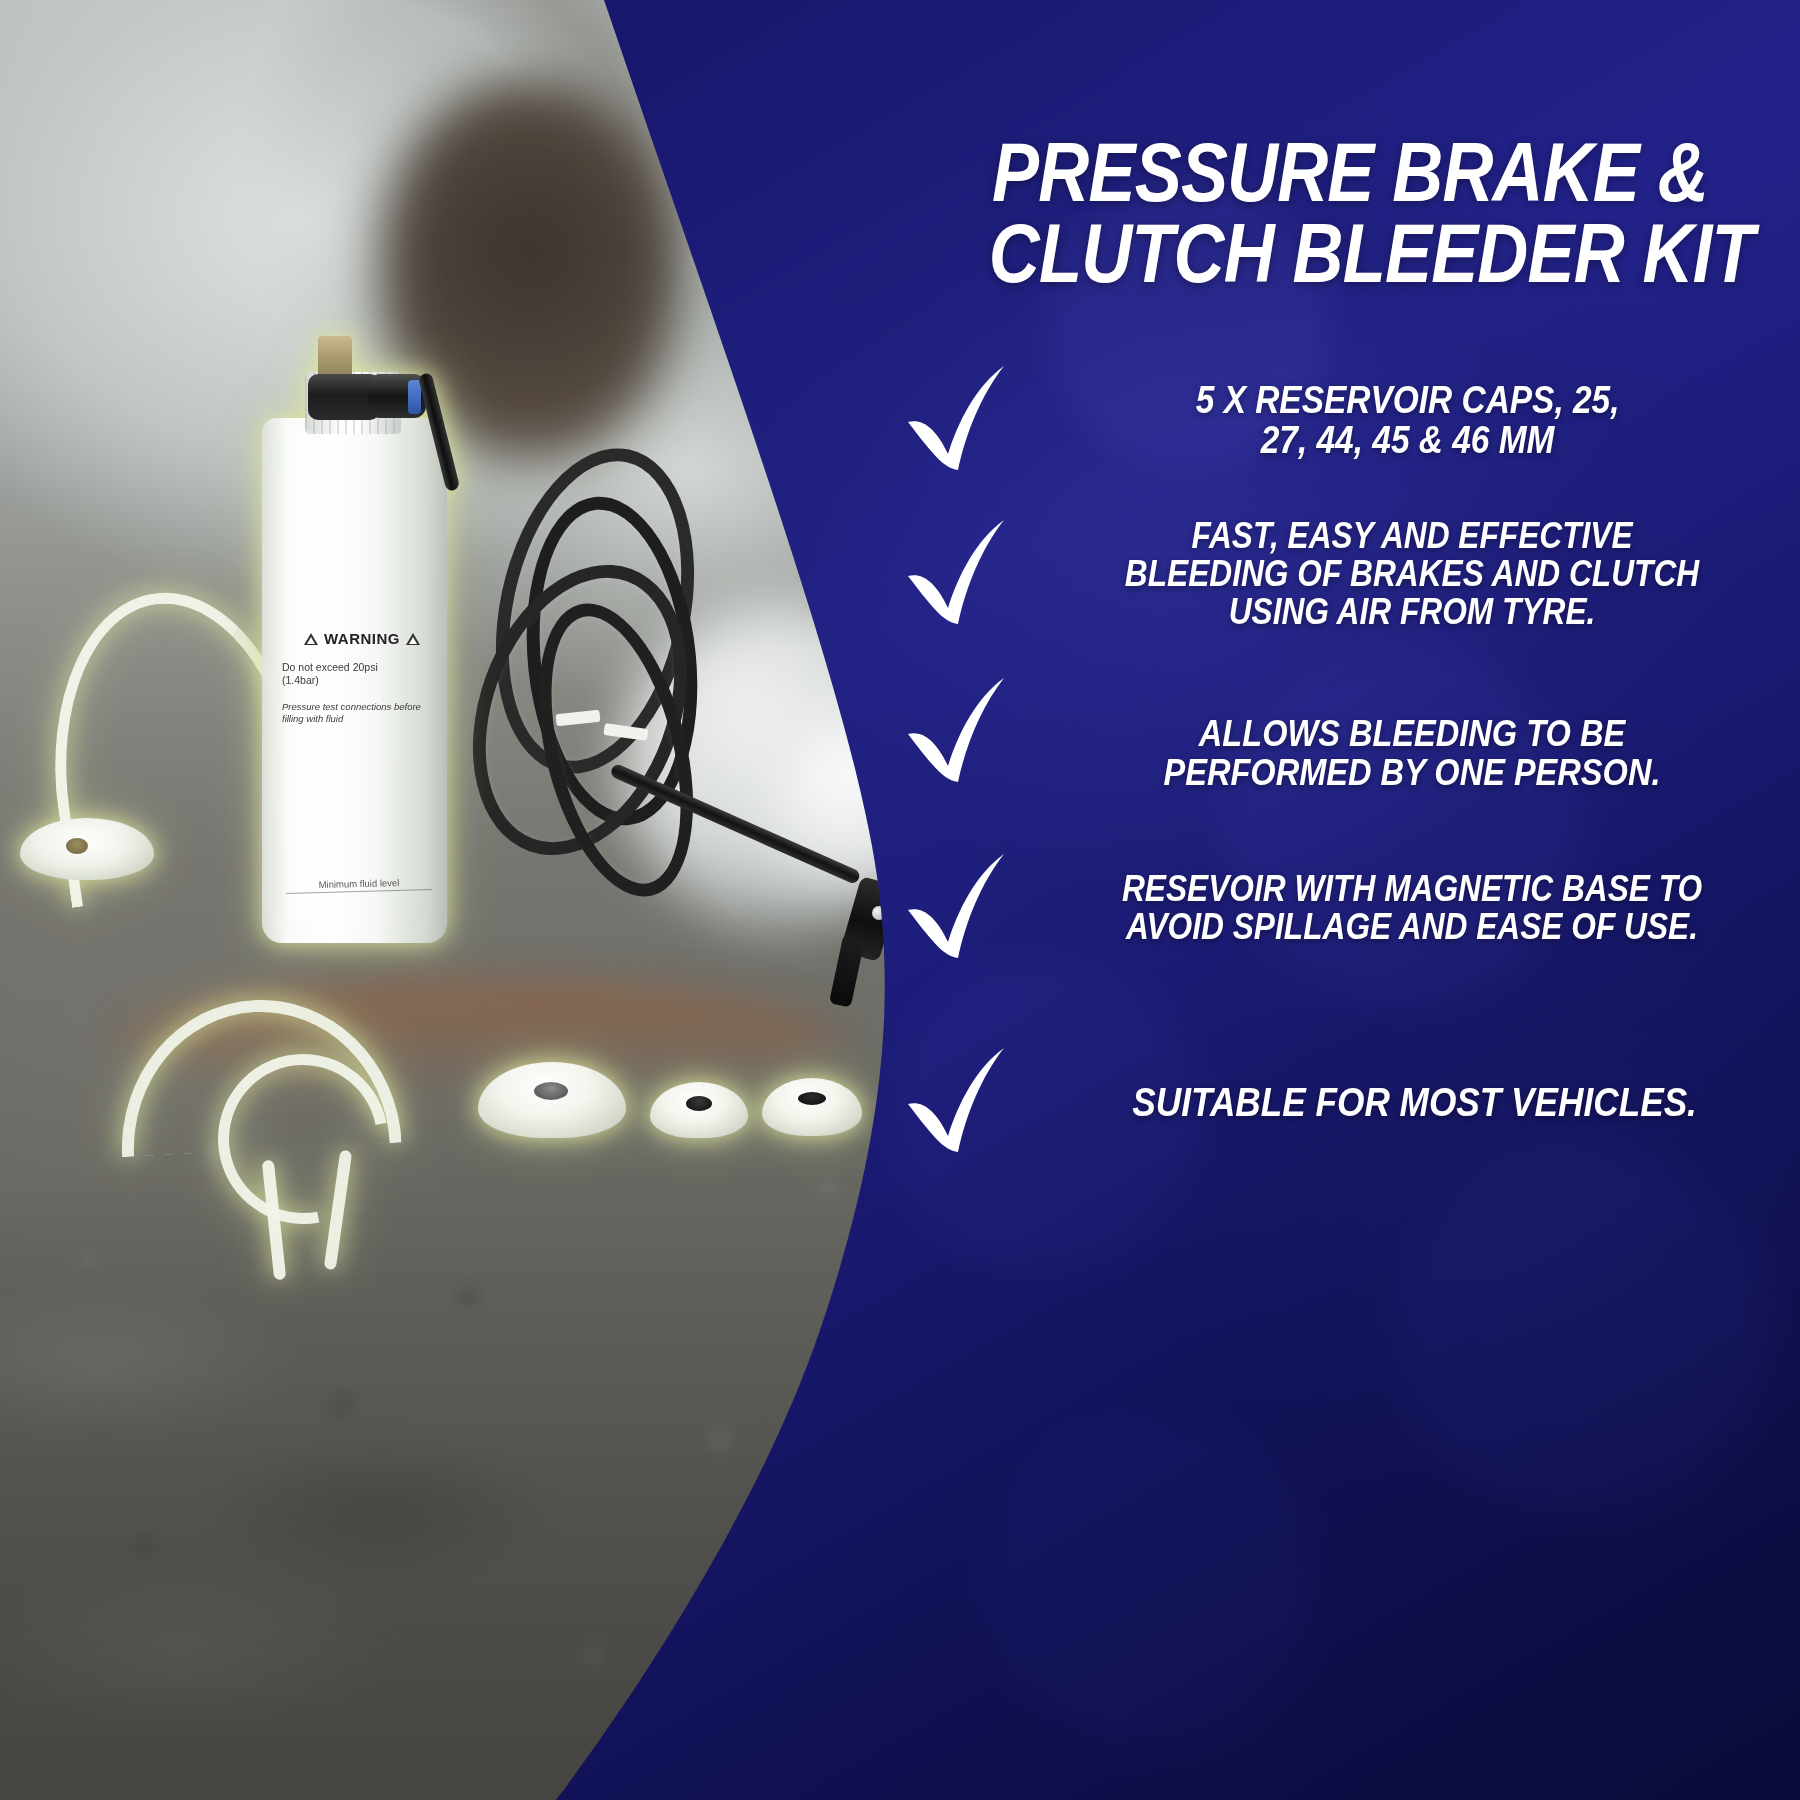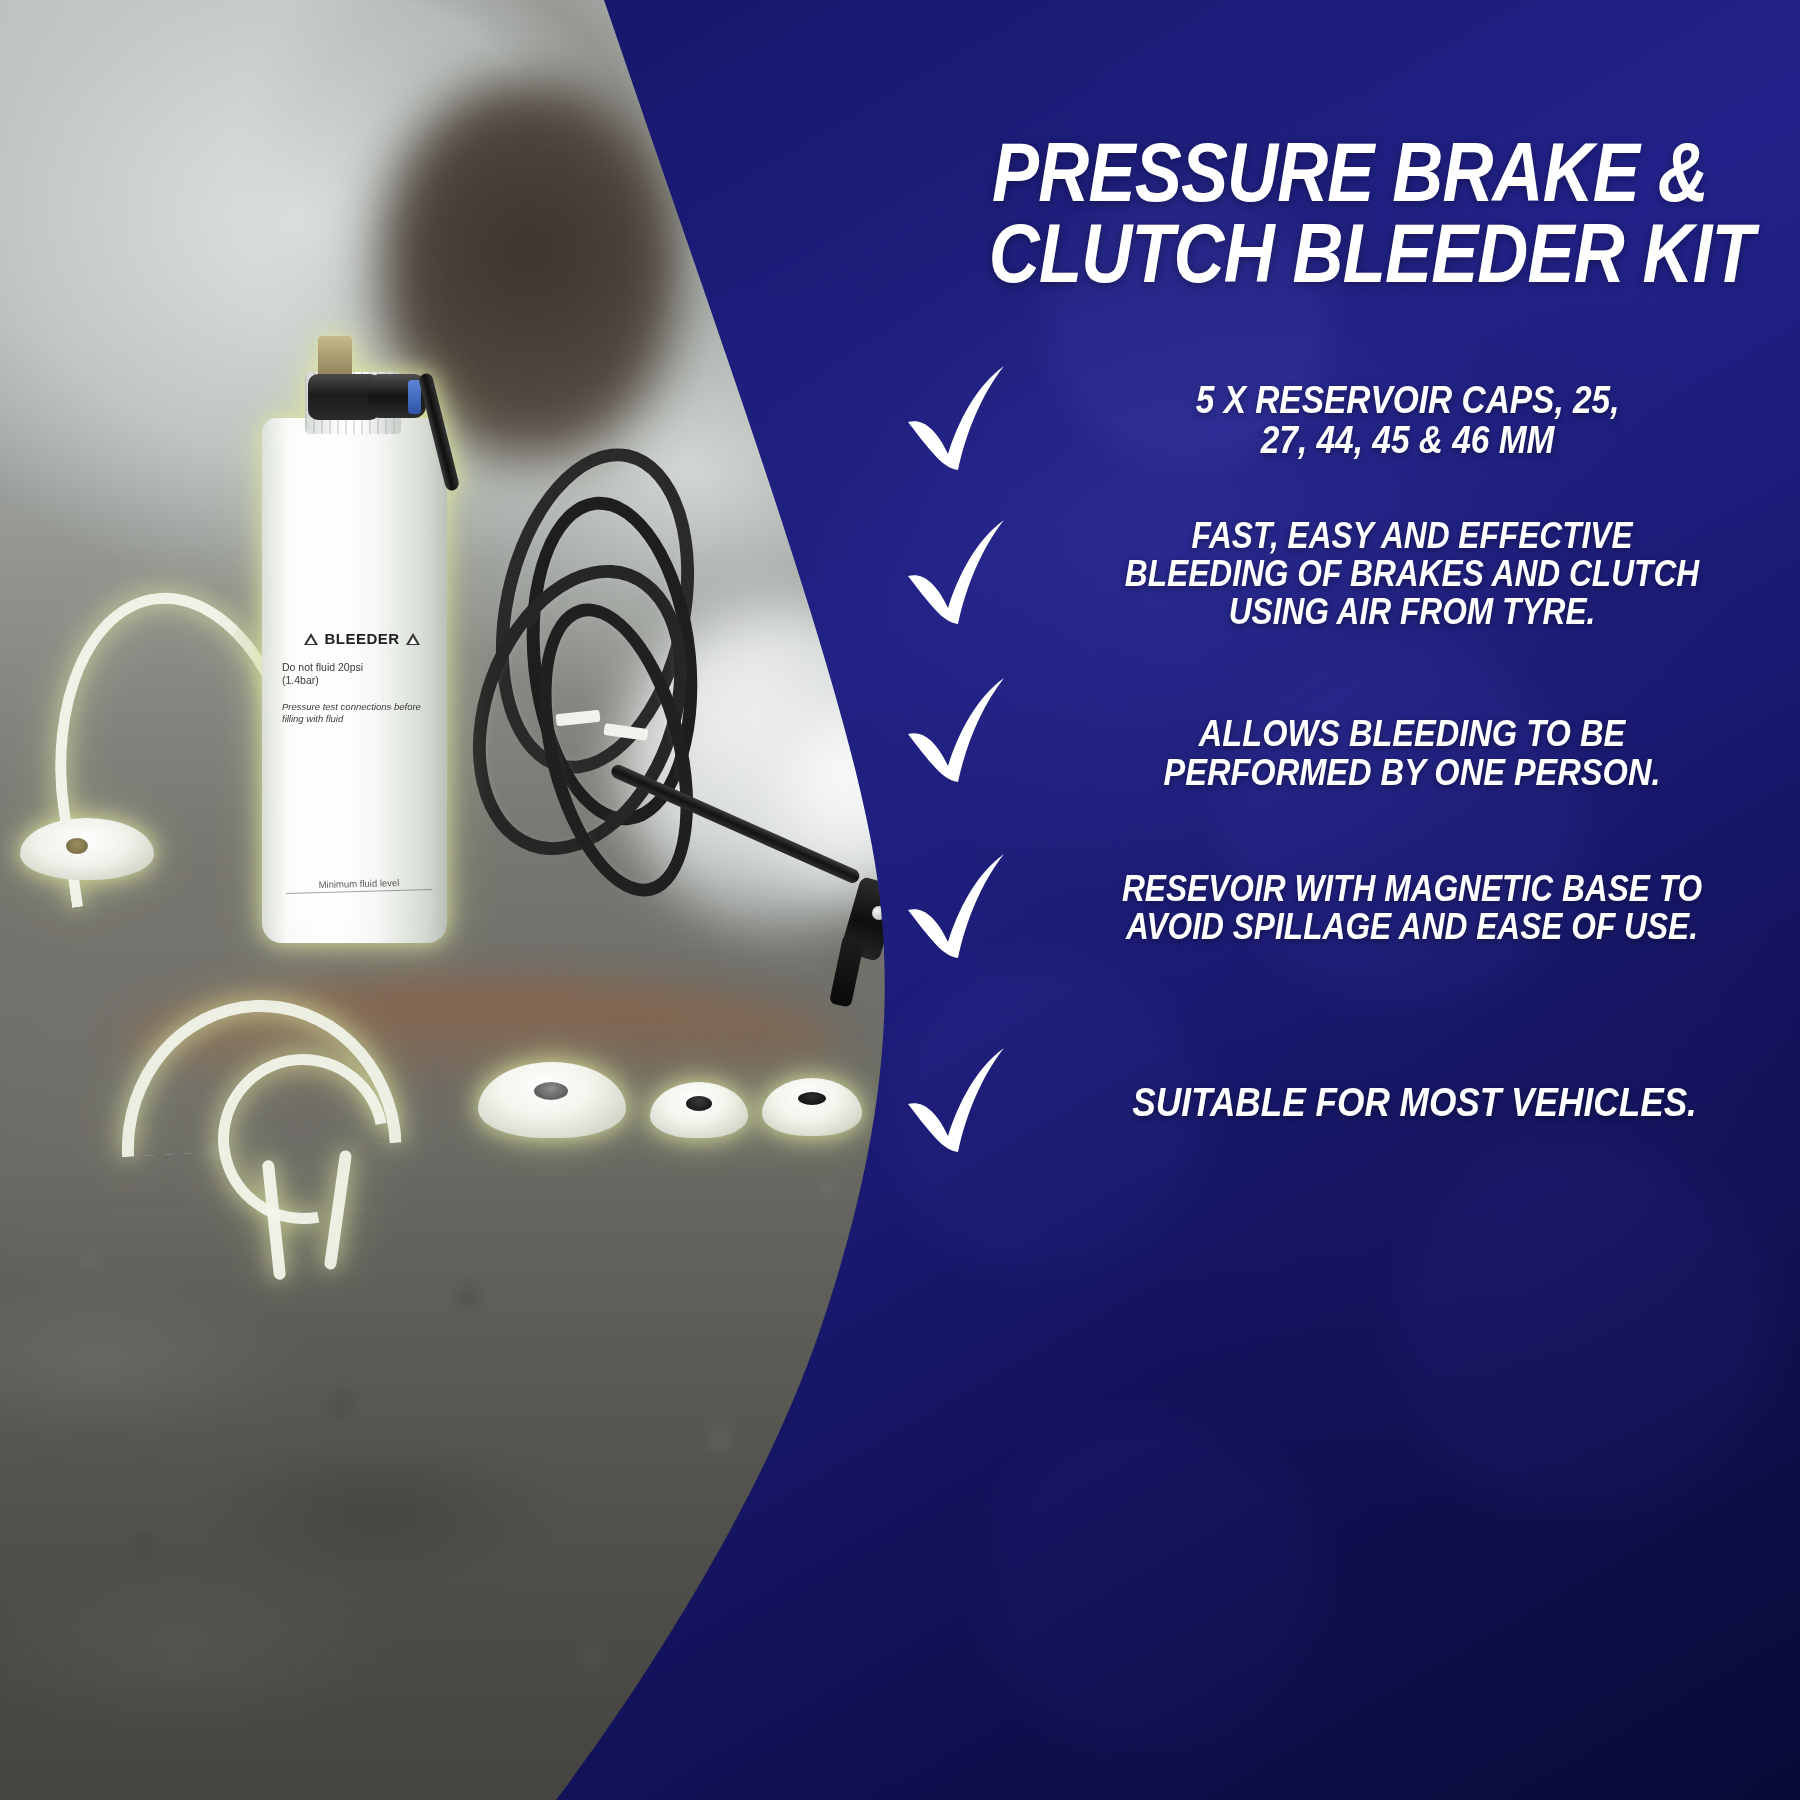--- a/index.html
+++ b/index.html
@@ -363,24 +363,24 @@
     <div class="bottle-shine"></div>
     <div class="cap-fitting"></div>
     <div class="elbow"></div>
     <div class="elbow2"></div>
     <div class="blue-ring"></div>
     <div class="black-hose"></div>
 
     <div class="label">
       <div class="warn">
         <span class="tri"></span>
-        <span>BLEEDER</span>
+        <span>WARNING</span>
         <span class="tri"></span>
       </div>
-      <div class="l1">Do not fluid  20psi</div>
+      <div class="l1">Do not exceed  20psi</div>
       <div class="l2">(1.4bar)</div>
       <div class="l3">Pressure test connections before filling with fluid</div>
     </div>
     <div class="minline">Minimum fluid level</div>
   </div>
 
   <div class="glow">
     <div class="spare-tube"></div>
     <div class="coil-tube"></div>
     <div class="tube-tailA"></div>

